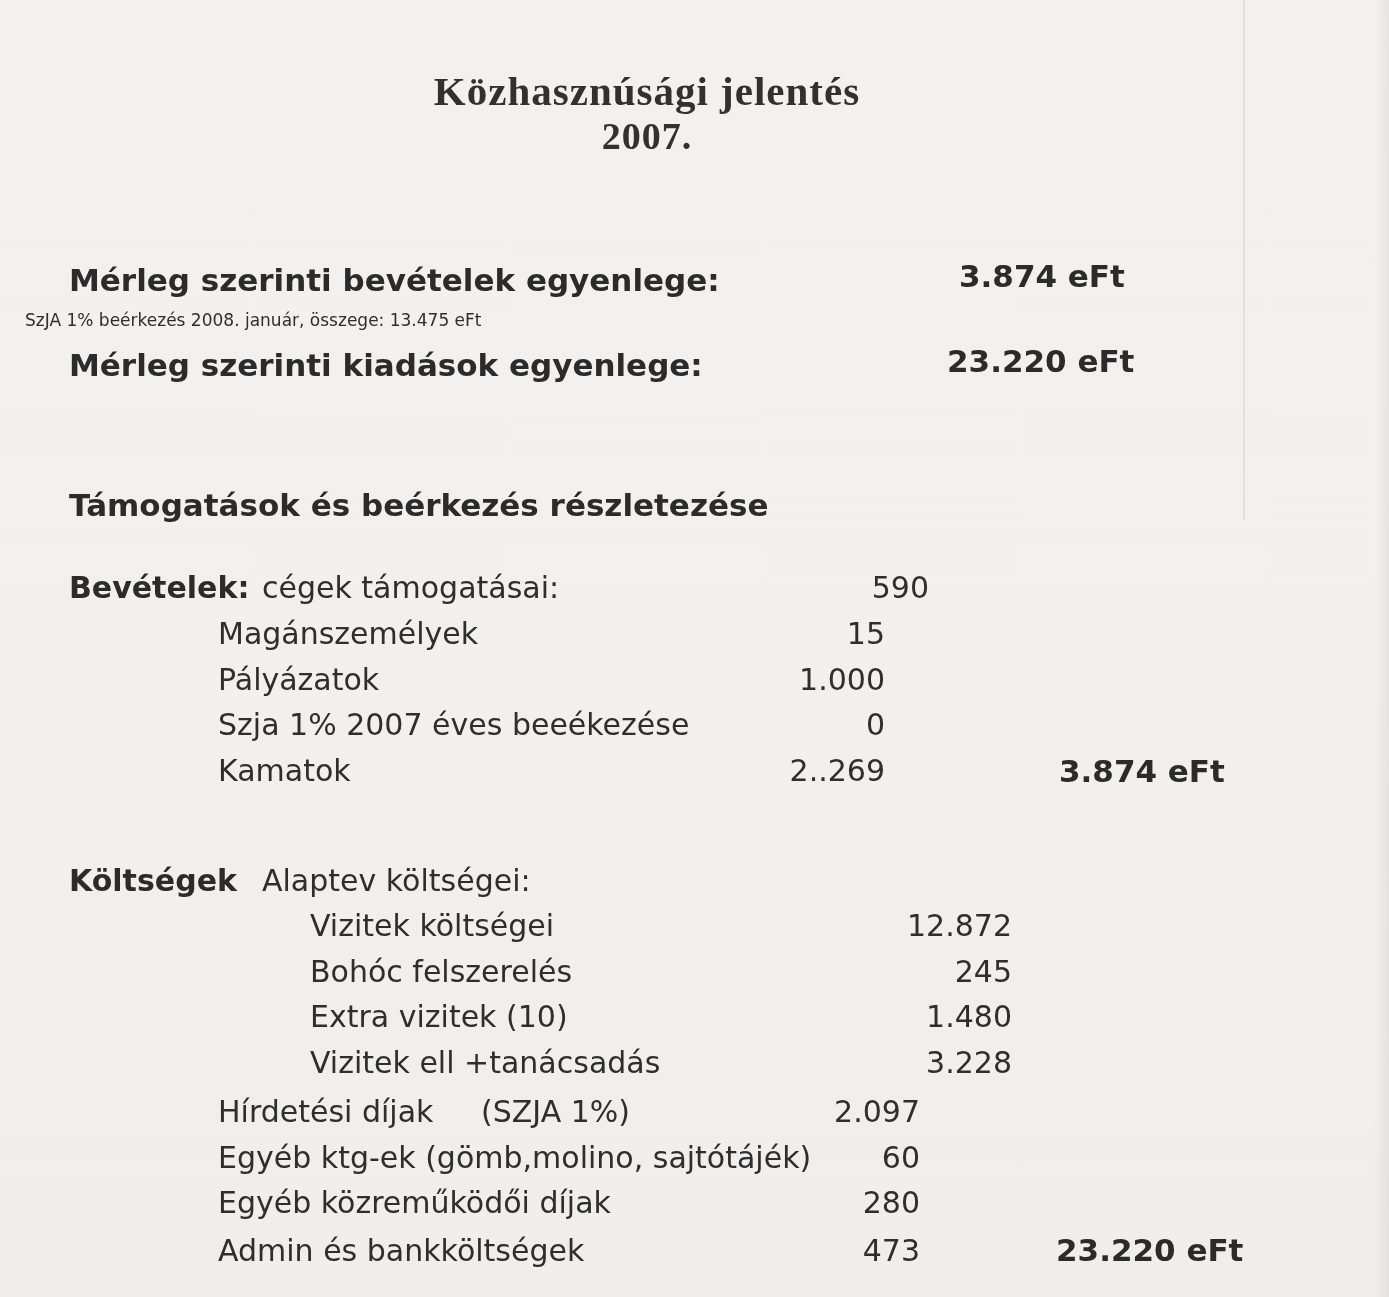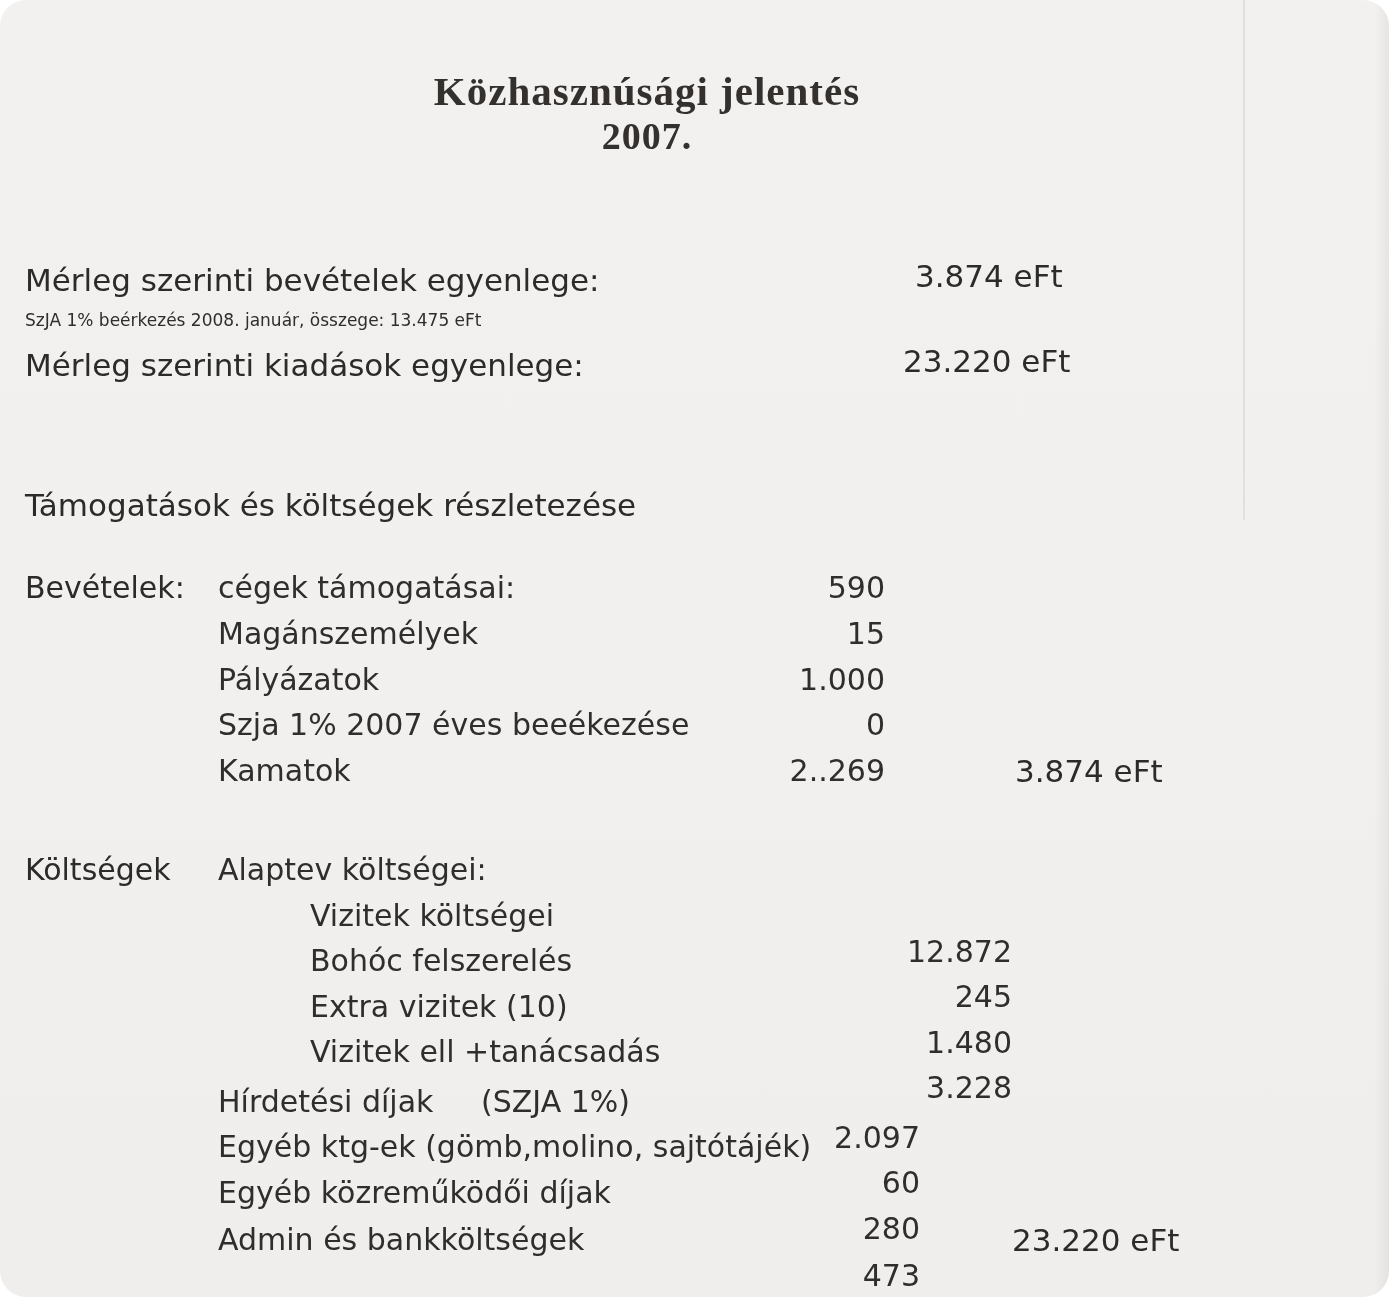--- a/index.html
+++ b/index.html
@@ -8,21 +8,20 @@
   }
   .doc {
     position: relative;
     width: 1389px;
     height: 1297px;
     overflow: hidden;
     background:
       linear-gradient(180deg, #f2f1ef 0%, #f1f0ee 55%, #efeeec 100%);
     font-family: "DejaVu Sans", sans-serif;
     color: #2e2e2e;
-    border-radius: 26px;
   }
   
   .crease {
     position: absolute;
     left: 1243px;
     top: 0;
     width: 2px;
     height: 520px;
     background: rgba(205, 203, 200, 0.45);
   }
@@ -43,21 +42,21 @@
     width: 1294px;
     text-align: center;
     font-family: "Liberation Serif", "DejaVu Serif", serif;
     font-weight: 700;
     color: #33302d;
     letter-spacing: 1px;
   }
   .title-line1 { font-size: 41px; line-height: 1.15; }
   .title-line2 { font-size: 38px; line-height: 1.15; }
 
-  .b { font-weight: 400; color: #2b2b2b; }
+  .b { font-weight: 700; color: #2b2b2b; margin-left: 44px; }
   .fs-main { font-size: 31px; }
   .fs-item { font-size: 30px; }
   .fs-small { font-size: 17px; }
 
   .row {
     display: flex;
     align-items: flex-start;
     white-space: pre;
   }
   .col-section {
@@ -70,21 +69,21 @@
   .col-value { text-align: right; flex: 0 0 auto; }
   .col-total { flex: 0 0 auto; }
 
   
   .sec-income .row { height: 45.8px; }
   .sec-income .col-item  { width: 482px; }
   .sec-income .col-value { width: 185px; }
   .sec-income .col-total { box-sizing: border-box; padding-left: 130px; }
 
   
-  .sec-expense .row { height: 45.5px; }
+  .sec-expense .row { height: 45.5px; align-items: flex-end; }
   .sec-expense .col-item  { width: 517px; }
   .sec-expense .col-value { width: 185px; margin-top: 36px; }
   .sec-expense .col-total { box-sizing: border-box; padding-left: 92px; }
   .sec-expense .indent-sub { padding-left: 92px; }
   .sec-expense .row-gap-lg { margin-top: 4px; }
   .sec-expense .row-gap-sm { margin-top: 2px; }
 </style>
 </head>
 <body>
 
@@ -99,21 +98,21 @@
   </header>
 
   <div class="abs b fs-main" style="left:25px; top:262px;">Mérleg szerinti bevételek egyenlege:</div>
   <div class="abs b fs-main" style="left:915px; top:258px;">3.874 eFt</div>
 
   <div class="abs fs-small" style="left:25px; top:310px;">SzJA 1% beérkezés 2008. január, összege: 13.475 eFt</div>
 
   <div class="abs b fs-main" style="left:25px; top:347px;">Mérleg szerinti kiadások egyenlege:</div>
   <div class="abs b fs-main" style="left:903px; top:343px;">23.220 eFt</div>
 
-  <div class="abs b fs-main" style="left:25px; top:487px;">Támogatások és költségek részletezése</div>
+  <div class="abs b fs-main" style="left:25px; top:487px;">Támogatások és beérkezés részletezése</div>
 
   <section class="abs sec-income fs-item" style="left:0; top:570px; width:1389px;">
     <div class="row">
       <div class="col-section b">Bevételek:</div>
       <div class="col-item">cégek támogatásai:</div>
       <div class="col-value">590</div>
     </div>
     <div class="row">
       <div class="col-section"></div>
       <div class="col-item">Magánszemélyek</div>

